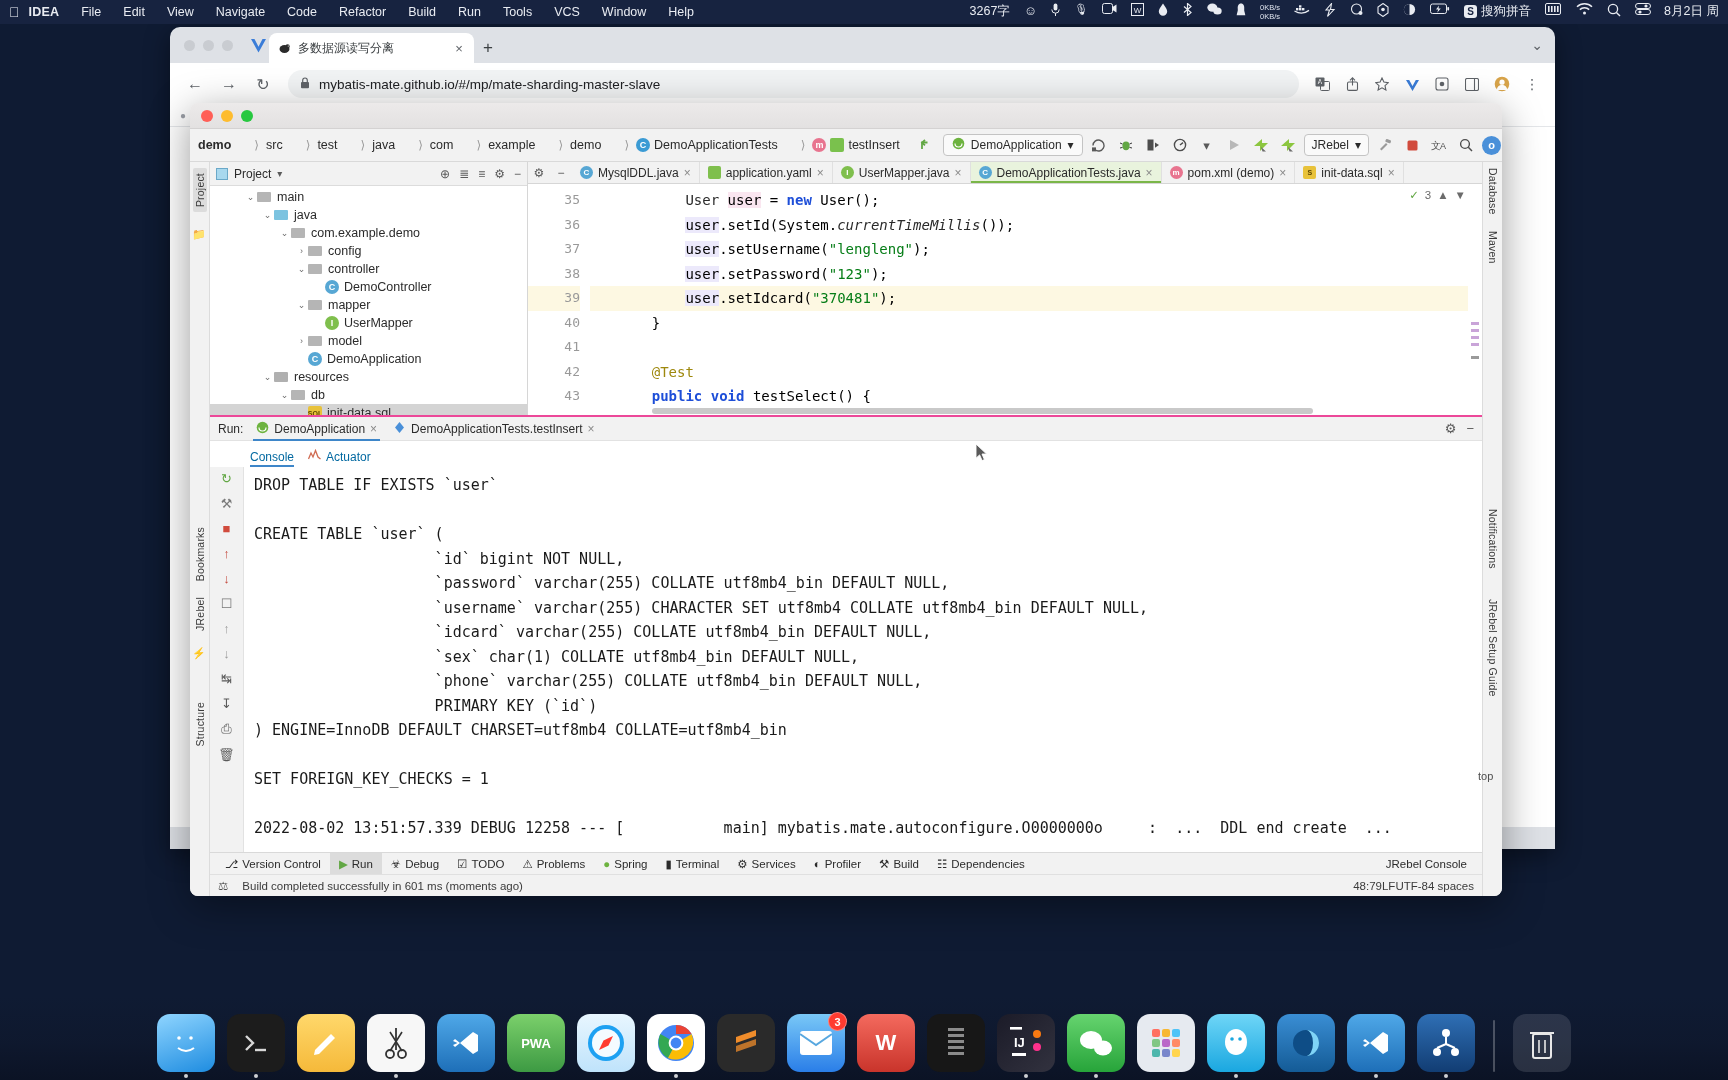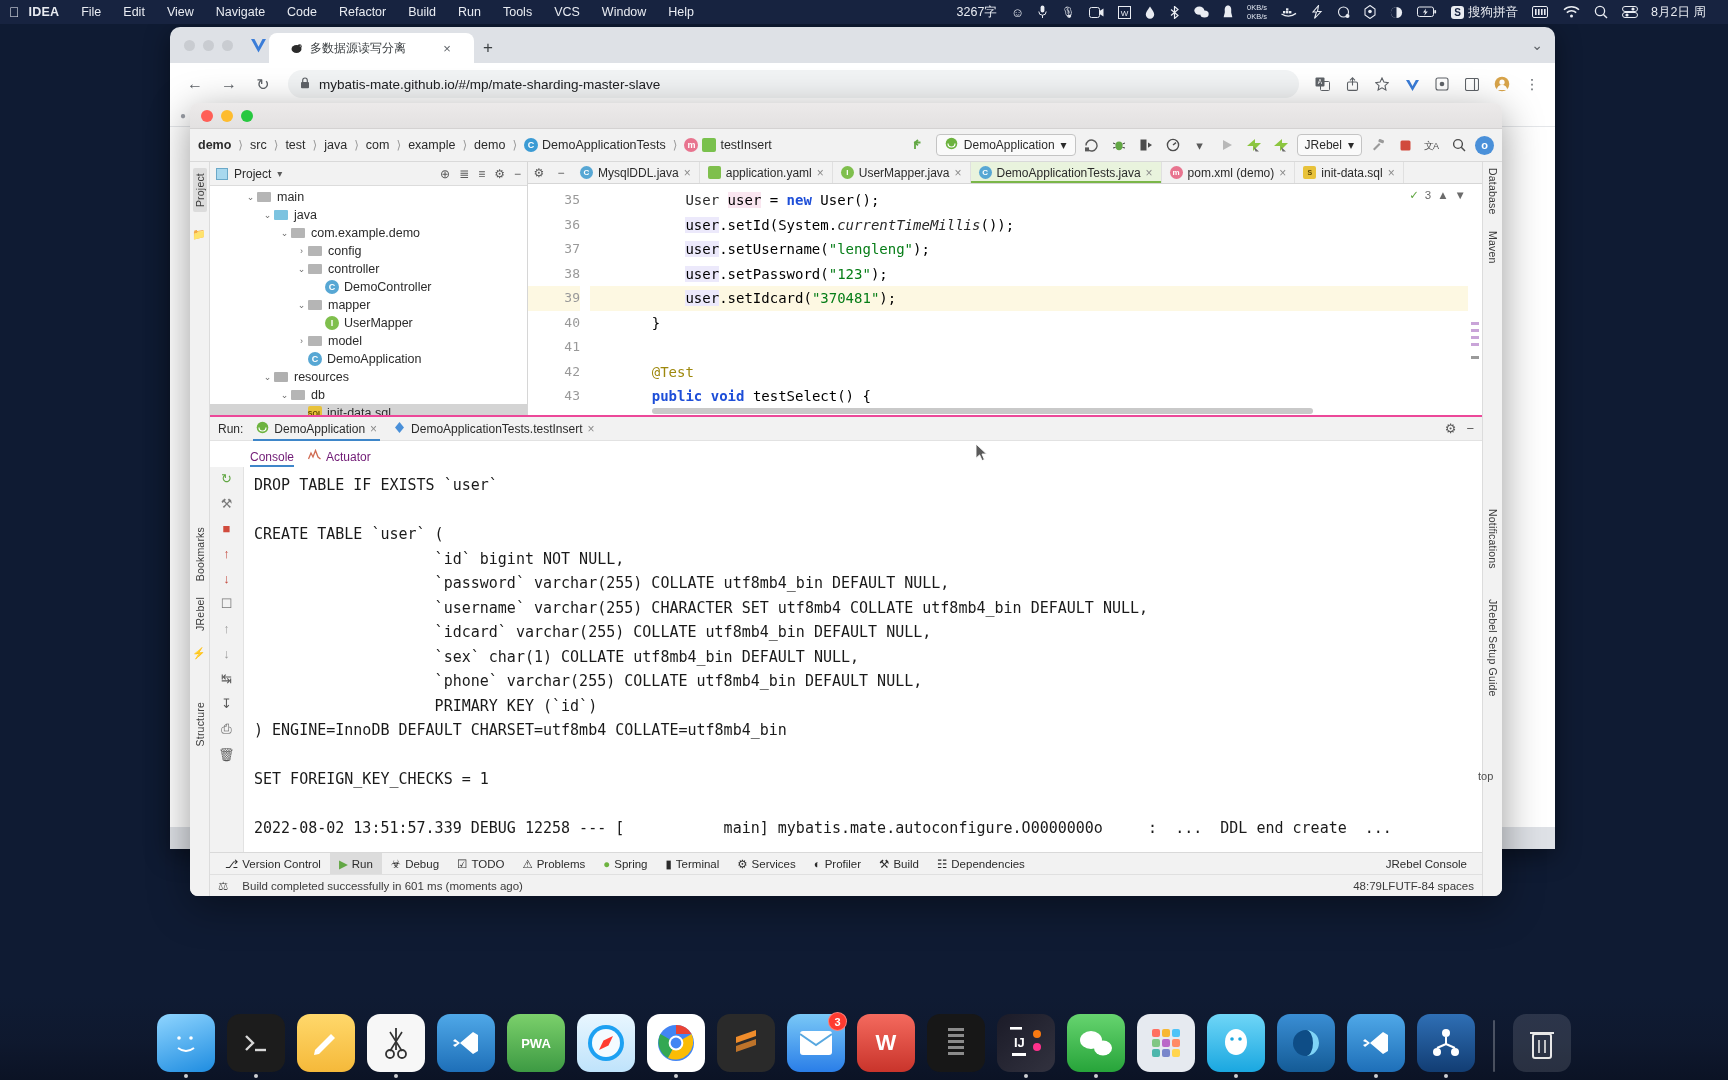--- a/index.html
+++ b/index.html
@@ -11,42 +11,42 @@
   }
   
   #macbar {
     position:absolute; left:0; top:0; width:1728px; height:24px;
     background:#172340; color:#e9ecf2; display:flex; align-items:center;
     font-size:12.5px; z-index:60;
   }
   #macbar .apple { padding:0 9px 0 9px; font-size:14px; }
   #macbar .appname { font-weight:bold; padding:0 11px 0 0; letter-spacing:.2px; }
   #macbar .mi { padding:0 11px; white-space:nowrap; }
-  #macbar .right { margin-left:auto; display:flex; align-items:center; padding-right:22px; }
+  #macbar .right { margin-left:auto; display:flex; align-items:flex-start; padding-right:9px; }
   #macbar .right .ti { padding:0 7px; display:flex; align-items:center; justify-content:center; }
   .netspd { font-size:7.5px; line-height:9px; text-align:left; padding:0 6px; color:#dfe4ee; }
   .sgicon { display:inline-flex; align-items:center; gap:4px; }
   .sgbox { width:13px; height:13px; background:#e9ecf2; color:#172340; border-radius:3px;
            font-size:10px; font-weight:bold; display:flex; align-items:center; justify-content:center; }
   .glyph { font-size:13px; }
   .datetxt { font-size:12.5px; padding-left:6px; white-space:nowrap; }
 
   
   #chrome {
     position:absolute; left:170px; top:27px; width:1385px; height:822px;
     background:#dee1e6; border-radius:10px 10px 0 0; overflow:hidden;
     box-shadow:0 6px 26px rgba(0,0,0,.45); z-index:10;
   }
   #chrome-tabstrip { height:36px; display:flex; align-items:flex-end; padding-left:14px; position:relative; }
   .trafficlights { display:flex; gap:8px; align-items:center; height:36px; padding-right:14px; }
   .tl { width:11px; height:11px; border-radius:50%; background:#c9ccd1; }
   .vlogo { width:22px; height:36px; display:flex; align-items:center; justify-content:center; }
   .ctab {
     height:30px; width:205px; background:#fff; border-radius:8px 8px 0 0;
-    display:flex; align-items:center; padding:0 20px; gap:7px; font-size:12px; color:#3c4043;
+    display:flex; align-items:center; padding:0 8px; gap:7px; font-size:12px; color:#3c4043;
   }
   .ctab .fav { width:14px; height:14px; display:flex; align-items:center; justify-content:center; font-size:11px; }
   .ctab .ttl { flex:1; overflow:hidden; white-space:nowrap; }
   .ctab .x { color:#5f6368; font-size:13px; width:14px; text-align:center; }
   .newtab { width:28px; height:30px; display:flex; align-items:center; justify-content:center;
             font-size:17px; color:#3c4043; }
   .winctl-right { margin-left:auto; display:flex; align-items:center; height:36px; padding-right:12px; color:#5f6368; font-size:14px;}
 
   #chrome-toolbar { height:42px; background:#fff; display:flex; align-items:center; padding:0 10px; gap:4px; }
   .navbtn { width:30px; height:30px; display:flex; align-items:center; justify-content:center;
@@ -76,21 +76,21 @@
     height:26px; background:linear-gradient(#eceaea,#e3e1e1); display:flex; align-items:center;
     position:relative; border-bottom:1px solid #d4d2d2; flex:none;
   }
   .ilights { display:flex; gap:8px; padding-left:11px; }
   .il { width:12px; height:12px; border-radius:50%; }
   .il.r{background:#ff5f57;} .il.y{background:#febc2e;} .il.g{background:#28c840;}
   #idea-title .ttxt {
     position:absolute; left:0; right:0; text-align:center; font-size:12px; font-weight:bold; color:#3b3b3b;
   }
   #idea-navbar {
-    height:33px; display:flex; align-items:center; gap:0; padding:0 8px; flex:none;
+    height:33px; display:flex; align-items:center; gap:16px; padding:0 8px; flex:none;
     background:#f2f2f2; border-bottom:1px solid #d9d9d9;
   }
   .crumb { display:flex; align-items:center; font-size:12.5px; color:#2b2b2b; }
   .crumb .sep { color:#9a9a9a; padding:0 7px; font-size:12px;}
   .crumb.bold { font-weight:bold; }
   .cico { width:14px; height:14px; border-radius:50%; display:inline-flex; align-items:center;
           justify-content:center; font-size:9px; color:#fff; margin-right:4px; font-weight:bold; }
   .cico.c{background:#3b9bd4;} .cico.m{background:#e8748f;} .cico.lock{background:#7ac14d; border-radius:2px;}
   .navright { margin-left:auto; display:flex; align-items:center; gap:5px; }
   .runconfig {
@@ -176,21 +176,21 @@
   
   #run-panel { flex:1; display:flex; flex-direction:column; min-height:0; border-top:2px solid #ec4899; background:#fff;}
   #run-head { height:24px; background:#f2f2f2; display:flex; align-items:center; gap:10px;
               padding:0 8px; font-size:12px; color:#2b2b2b; flex:none; border-bottom:1px solid #e2e2e2;}
   #run-head .label{ color:#2b2b2b; }
   .runtab { display:flex; align-items:center; gap:5px; height:24px; padding:0 3px; }
   .runtab.active { box-shadow: inset 0 -2px 0 #3e86c9; }
   .runtab .x{ color:#8a8a8a; font-size:12px;}
   .runhead-right{ margin-left:auto; display:flex; align-items:center; gap:10px; color:#5a5a5a; font-size:13px;}
   #run-sub { height:26px; display:flex; align-items:flex-end; gap:14px; padding:0 34px 0 40px;
-             font-size:12px; color:#701a75; background:#fff; flex:none;}
+             font-size:12px; color:#0369a1; background:#fff; flex:none;}
   .subtab{ padding-bottom:3px; display:flex; align-items:center; gap:5px; }
   .subtab.active{ box-shadow: inset 0 -2px 0 #3e86c9; }
   #run-body { flex:1; display:flex; min-height:0; }
   #run-gutter { width:34px; flex:none; background:#f2f2f2; display:flex; flex-direction:column;
                 align-items:center; padding-top:4px; gap:10px; color:#5a5a5a; font-size:13px;
                 border-right:1px solid #e2e2e2;}
   #console { flex:1; overflow:hidden; font-family:"DejaVu Sans Mono", monospace; font-size:15px;
              color:#1a1a1a; padding:6px 0 0 10px; background:#fff; line-height:24.5px; white-space:pre; }
 
   

